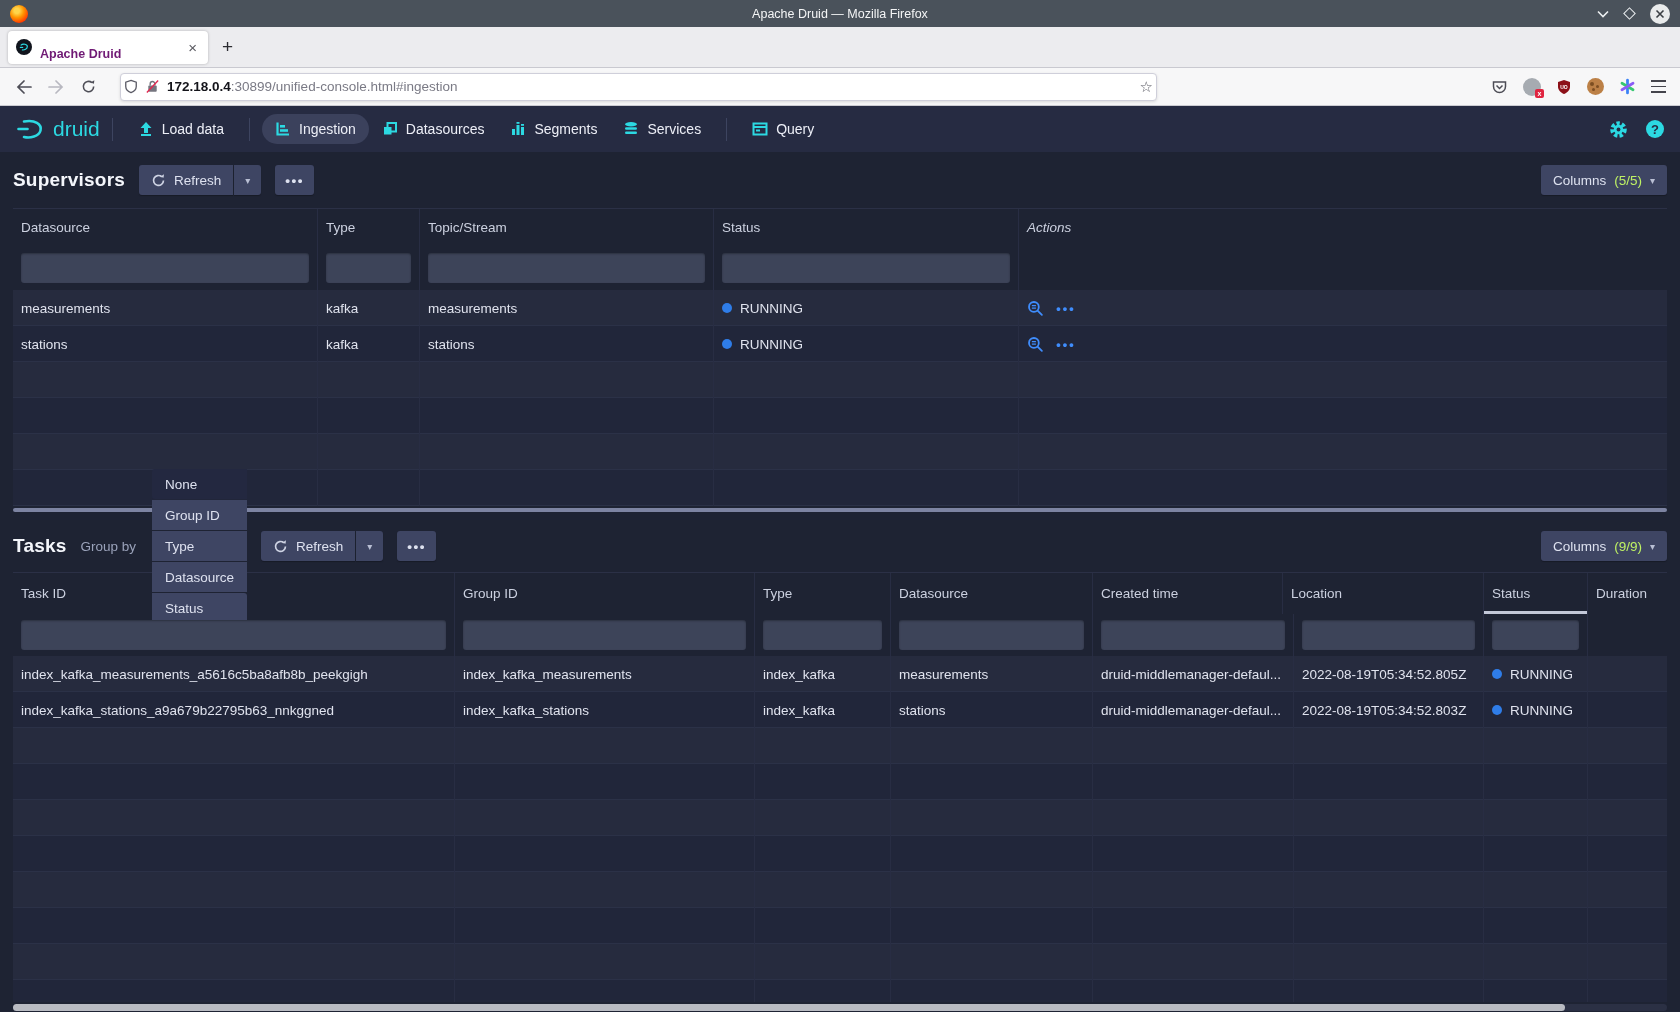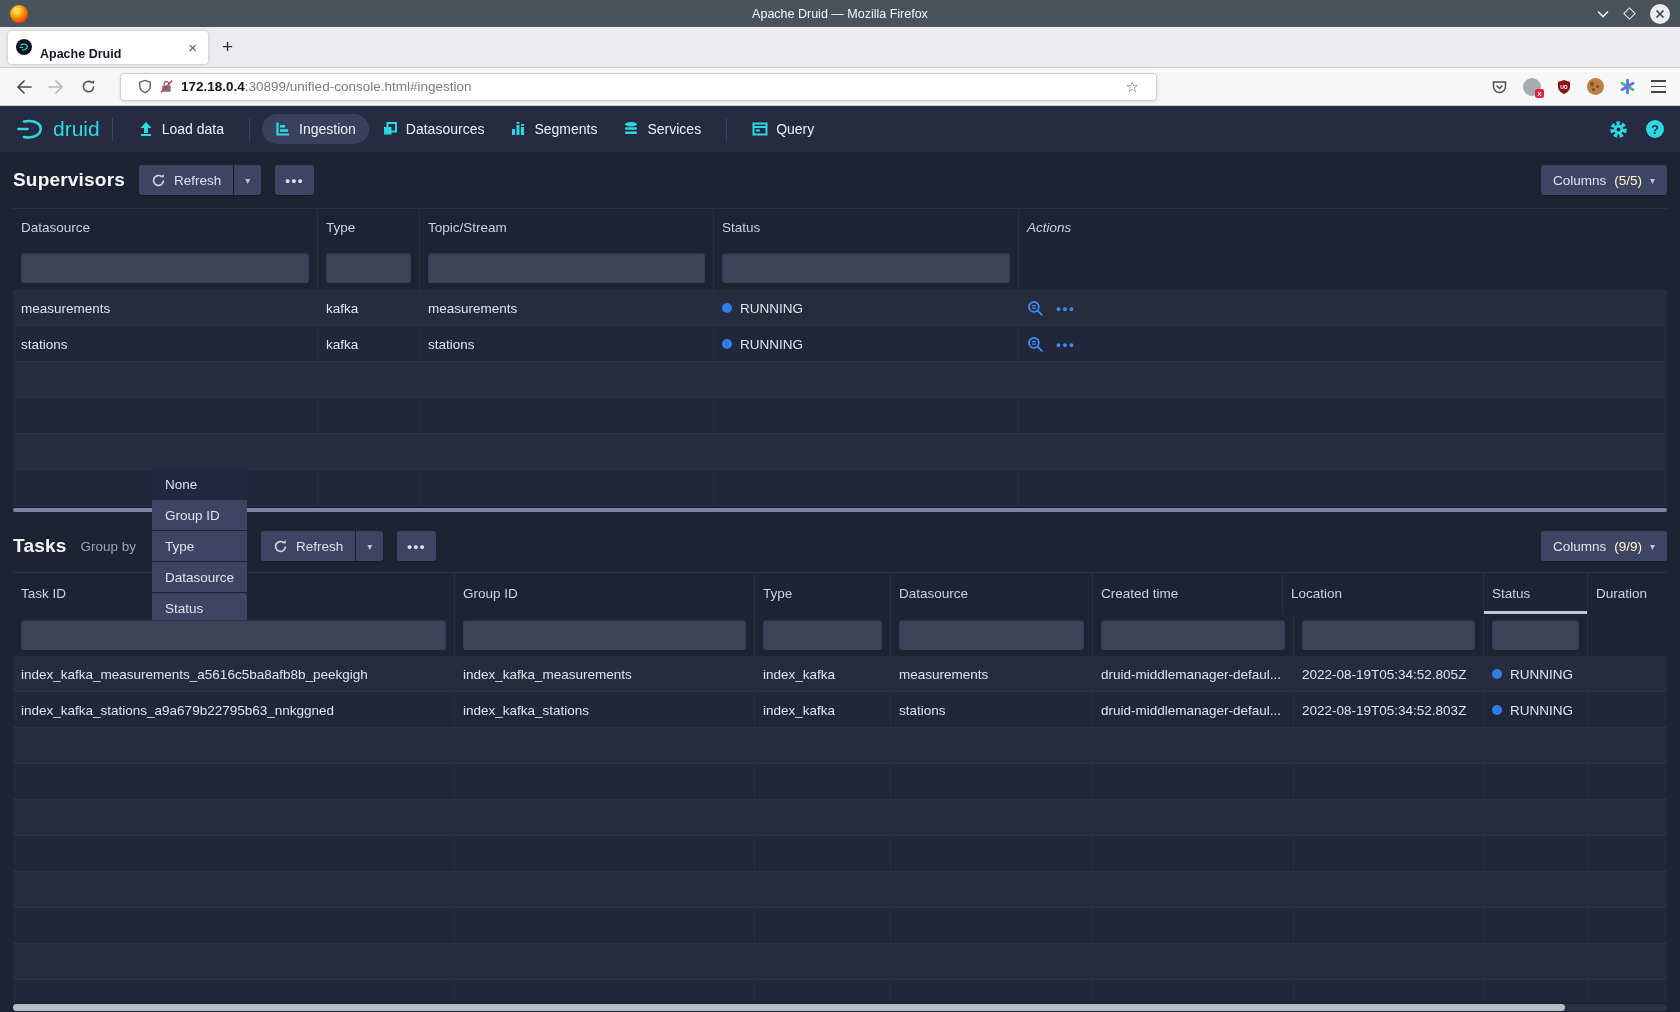--- a/index.html
+++ b/index.html
@@ -14,29 +14,29 @@
   .win-title{position:absolute;left:0;right:0;text-align:center;color:#f4f5f6;font-size:12.5px;}
   .win-controls{margin-left:auto;display:flex;align-items:center;gap:16px;z-index:2;}
   .diamond{width:9px;height:9px;border:1.5px solid #eceff1;transform:rotate(45deg);}
   .close-circle{width:20px;height:20px;border-radius:50%;background:#e9ebec;display:flex;align-items:center;justify-content:center;}
 
   
   .tabbar{height:41px;background:#ececef;display:flex;align-items:center;padding-left:8px;border-bottom:1px solid #c9c9d0;}
   .tab{width:200px;height:33px;background:#ffffff;border-radius:4px;box-shadow:0 0 3px rgba(0,0,0,.25);
     display:flex;align-items:center;padding:0 8px;gap:8px;}
   .favicon{width:16px;height:16px;border-radius:50%;background:#10141d;display:flex;align-items:center;justify-content:center;flex:none;}
-  .tab-title{font-size:12.5px;color:#0f172a;font-weight:600;flex:1;white-space:nowrap;overflow:hidden;margin-top:13px;}
+  .tab-title{font-size:12.5px;color:#701a75;font-weight:600;flex:1;white-space:nowrap;overflow:hidden;margin-top:13px;}
   .tab-close{color:#5a5a61;font-size:15px;padding:0 3px;}
   .newtab{font-size:19px;color:#2b2b31;margin-left:14px;}
 
   
   .toolbar{height:38px;background:#f7f7f8;border-bottom:1px solid #ccccd2;display:flex;align-items:center;padding:0 10px;gap:4px;}
   .navbtn{width:28px;height:28px;display:flex;align-items:center;justify-content:center;}
   .urlbar{width:1037px;height:28px;margin-left:14px;background:#fff;border:1px solid #cfcfda;border-radius:4px;
-    box-shadow:0 1px 3px rgba(0,0,0,.12);display:flex;align-items:center;padding:0 17px;gap:7px;}
+    box-shadow:0 1px 3px rgba(0,0,0,.12);display:flex;align-items:center;padding:0 3px;gap:7px;}
   .url-text{font-size:13.5px;color:#7a7a85;flex:1;white-space:nowrap;overflow:hidden;}
   .url-host{color:#14141a;}
   .star{font-size:15px;color:#5c5c66;}
   .tb-icons{display:flex;align-items:center;gap:15px;margin-left:auto;padding-right:4px;}
   .hamburger{display:flex;flex-direction:column;gap:3.5px;}
   .hamburger i{display:block;width:15px;height:1.8px;background:#44444c;}
   .cookie{width:17px;height:17px;border-radius:50%;background:#bc8046;position:relative;}
   .cookie i{position:absolute;border-radius:50%;background:#7d4e22;}
   .ext-badge{position:relative;width:18px;height:18px;border-radius:50%;background:#a6abb1;}
   .ext-badge em{position:absolute;right:-3px;bottom:-2px;width:9px;height:9px;background:#e02440;border-radius:2px;
@@ -58,21 +58,21 @@
   .sb-tasks{height:52px;}
   .sec-title{font-size:19px;font-weight:700;color:#f4f6fb;letter-spacing:.2px;}
   .btn{background:#3e4563;border:none;border-radius:3px;height:30px;display:inline-flex;align-items:center;gap:8px;
     padding:0 12px;color:#dde1ef;font-size:13.5px;box-shadow:0 1px 1px rgba(0,0,0,.25);font-family:inherit;}
   .split{display:flex;gap:1px;}
   .split .btn:first-child{border-radius:3px 0 0 3px;}
   .btn.caret-part{border-radius:0 3px 3px 0;padding:0 11px;}
   .caret{color:#b9bfd4;font-size:10px;}
   .btn.more-btn{padding:0 10px;letter-spacing:1.5px;font-weight:bold;}
   .columns-btn{margin-left:auto;}
-  .dim{color:#fef9c3;}
+  .dim{color:#bef264;}
   .groupby-label{font-size:13.5px;color:#9aa2ba;margin-right:2px;}
   .seg-group{display:flex;gap:1px;flex-direction:column;}
   .seg{background:#3e4563;height:30px;padding:0 13px;display:flex;align-items:center;font-size:13.5px;color:#dde1ef;}
   .seg:first-child{border-radius:3px 0 0 3px;}
   .seg:last-child{border-radius:0 3px 3px 0;}
   .seg.active{background:#232840;}
 
   
   .tbl{margin:0 13px;}
   .thead{display:flex;border-top:1px solid #2b3046;color:#ccd1e0;font-size:13.5px;}

